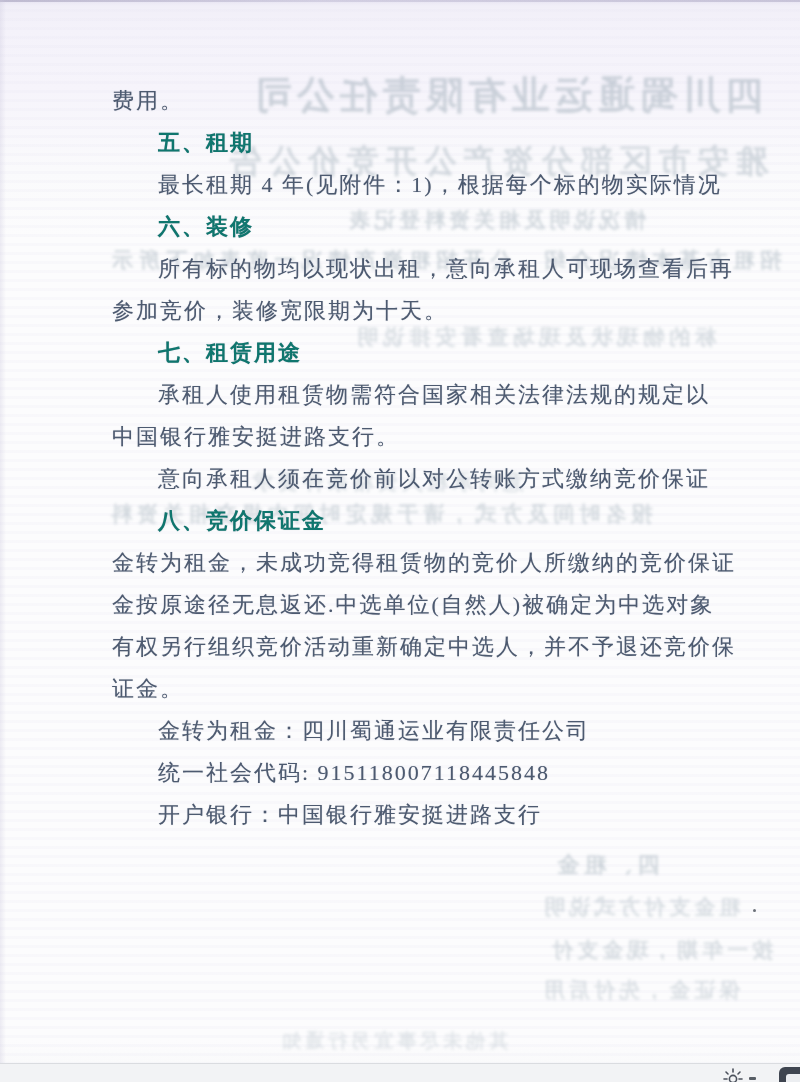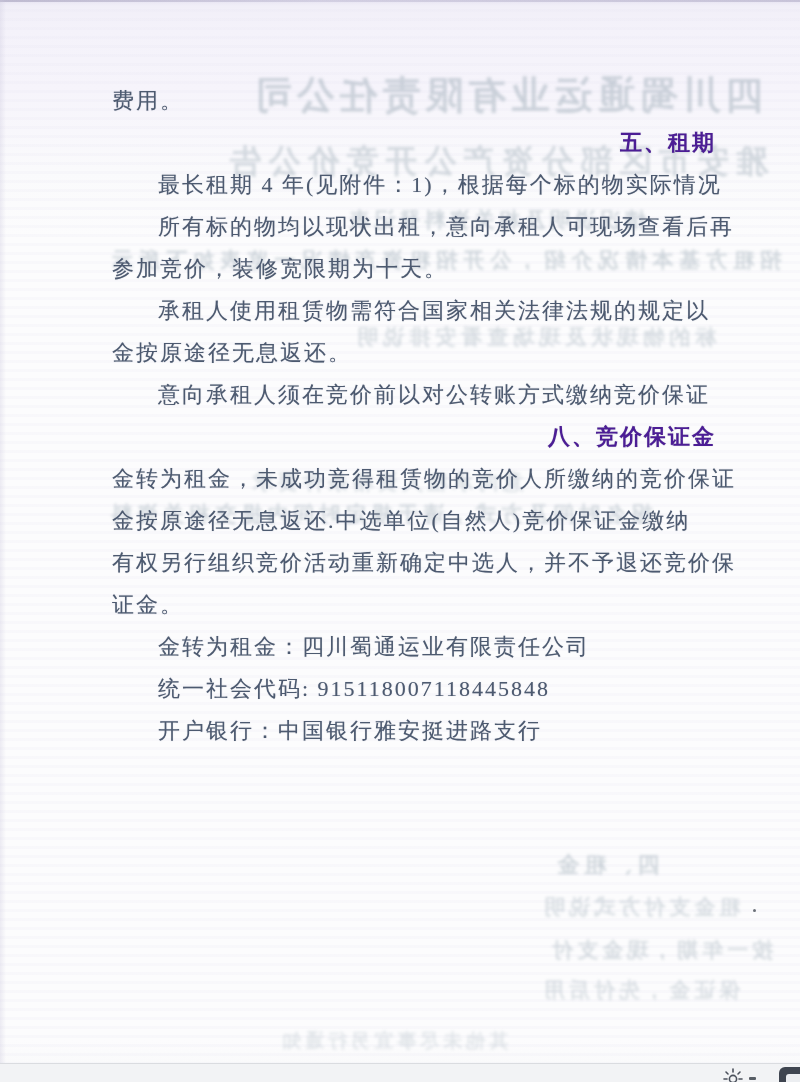--- a/index.html
+++ b/index.html
@@ -34,21 +34,21 @@
     color:#8fa0ac;filter:blur(1.7px);transform:scaleX(-1);
   }
   
   .doc{
     position:absolute;left:112px;top:80px;width:604px;
     color:#4d5a70;font-size:22px;letter-spacing:2px;
     text-shadow:0 0 1px rgba(77,90,112,.38);
   }
   .doc-line{height:42px;line-height:42px;white-space:nowrap;}
   .doc-line.indent{padding-left:46px;}
-  .doc-line.heading{font-weight:700;color:#4c1d95;text-align:right;}
+  .doc-line.heading{font-weight:700;color:#0f766e;}
   
   .speck{position:absolute;left:753px;top:909px;width:3px;height:3px;border-radius:50%;background:#6b7178;}
   
   .toolbar{
     position:absolute;left:0;top:1063px;width:800px;height:19px;
     background:#f2f3f5;border-top:1px solid #dadce0;box-sizing:border-box;
   }
   .sun{position:absolute;left:722px;top:1066px;width:22px;height:22px;}
   .dash{position:absolute;left:749px;top:1077px;width:7px;height:3px;background:#585e66;border-radius:1px;}
   .corner-btn{
@@ -77,28 +77,30 @@
     <div class="bleed" style="left: 540px; top: 893px; font-size: 21px; letter-spacing: 4px; opacity: 0.32;">租金支付方式说明</div>
     <div class="bleed" style="left: 548px; top: 936px; font-size: 21px; letter-spacing: 4px; opacity: 0.34;">按一年期，现金支付</div>
     <div class="bleed" style="left: 540px; top: 976px; font-size: 21px; letter-spacing: 4px; opacity: 0.3;">保证金，先付后用</div>
     <div class="bleed" style="left: 278px; top: 1028px; font-size: 19px; letter-spacing: 4px; opacity: 0.24;">其他未尽事宜另行通知</div>
   </div>
 
 <div class="doc">
     <div class="doc-line">费用。</div>
     <div class="doc-line indent heading">五、租期</div>
     <div class="doc-line indent">最长租期 4 年(见附件：1)，根据每个标的物实际情况</div>
+    <div class="doc-line indent heading">六、装修</div>
     <div class="doc-line indent">所有标的物均以现状出租，意向承租人可现场查看后再</div>
     <div class="doc-line">参加竞价，装修宽限期为十天。</div>
+    <div class="doc-line indent heading">七、租赁用途</div>
     <div class="doc-line indent">承租人使用租赁物需符合国家相关法律法规的规定以</div>
-    <div class="doc-line">金按原途径无息返还。</div>
+    <div class="doc-line">中国银行雅安挺进路支行。</div>
     <div class="doc-line indent">意向承租人须在竞价前以对公转账方式缴纳竞价保证</div>
     <div class="doc-line indent heading">八、竞价保证金</div>
     <div class="doc-line">金转为租金，未成功竞得租赁物的竞价人所缴纳的竞价保证</div>
-    <div class="doc-line">金按原途径无息返还.中选单位(自然人)竞价保证金缴纳</div>
+    <div class="doc-line">金按原途径无息返还.中选单位(自然人)被确定为中选对象</div>
     <div class="doc-line">有权另行组织竞价活动重新确定中选人，并不予退还竞价保</div>
     <div class="doc-line">证金。</div>
     <div class="doc-line indent">金转为租金：四川蜀通运业有限责任公司</div>
     <div class="doc-line indent">统一社会代码: 915118007118445848</div>
     <div class="doc-line indent">开户银行：中国银行雅安挺进路支行</div>
   </div>
 
 <div class="speck"></div>
 
 <div class="toolbar">

